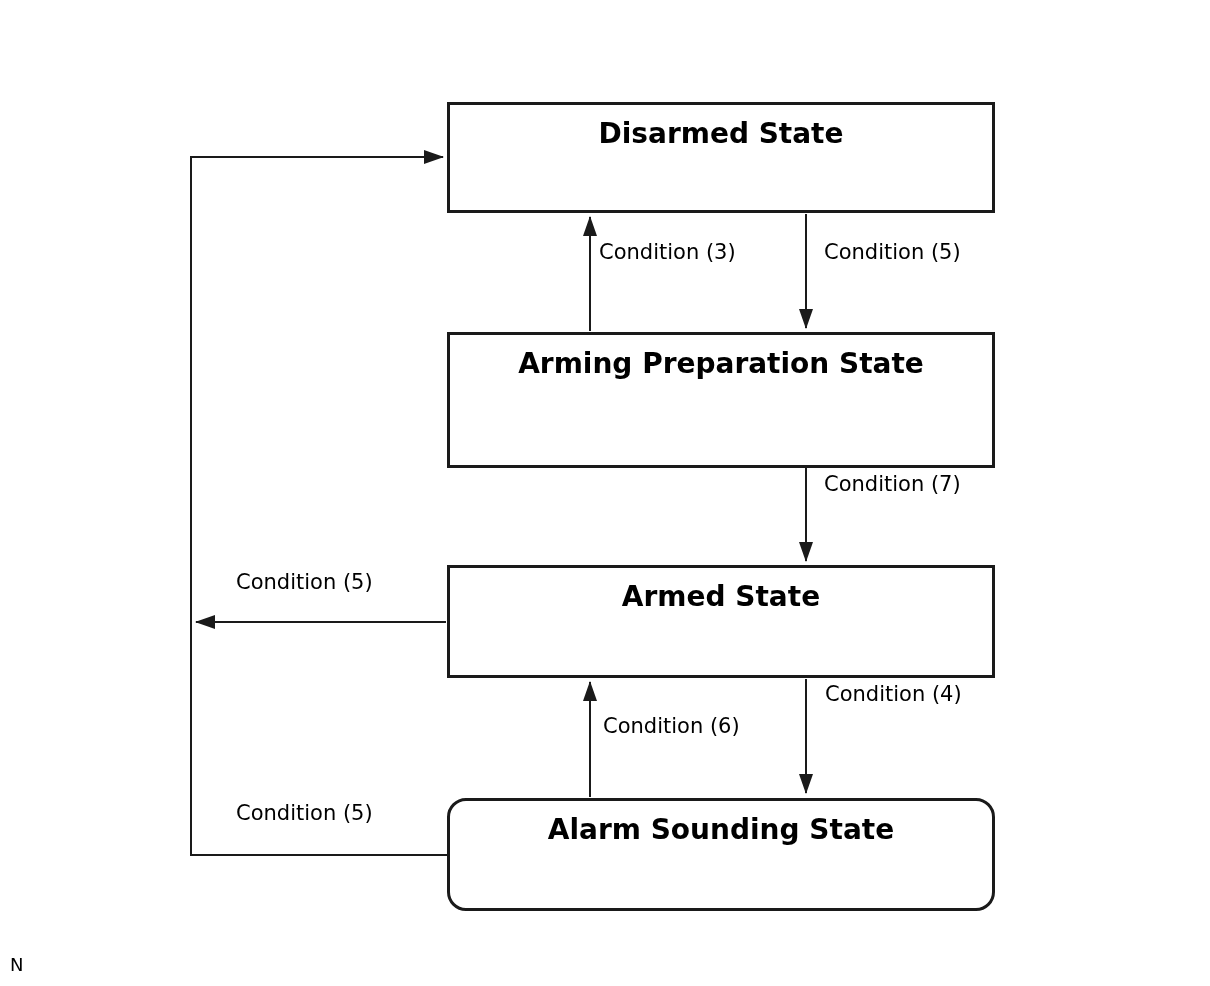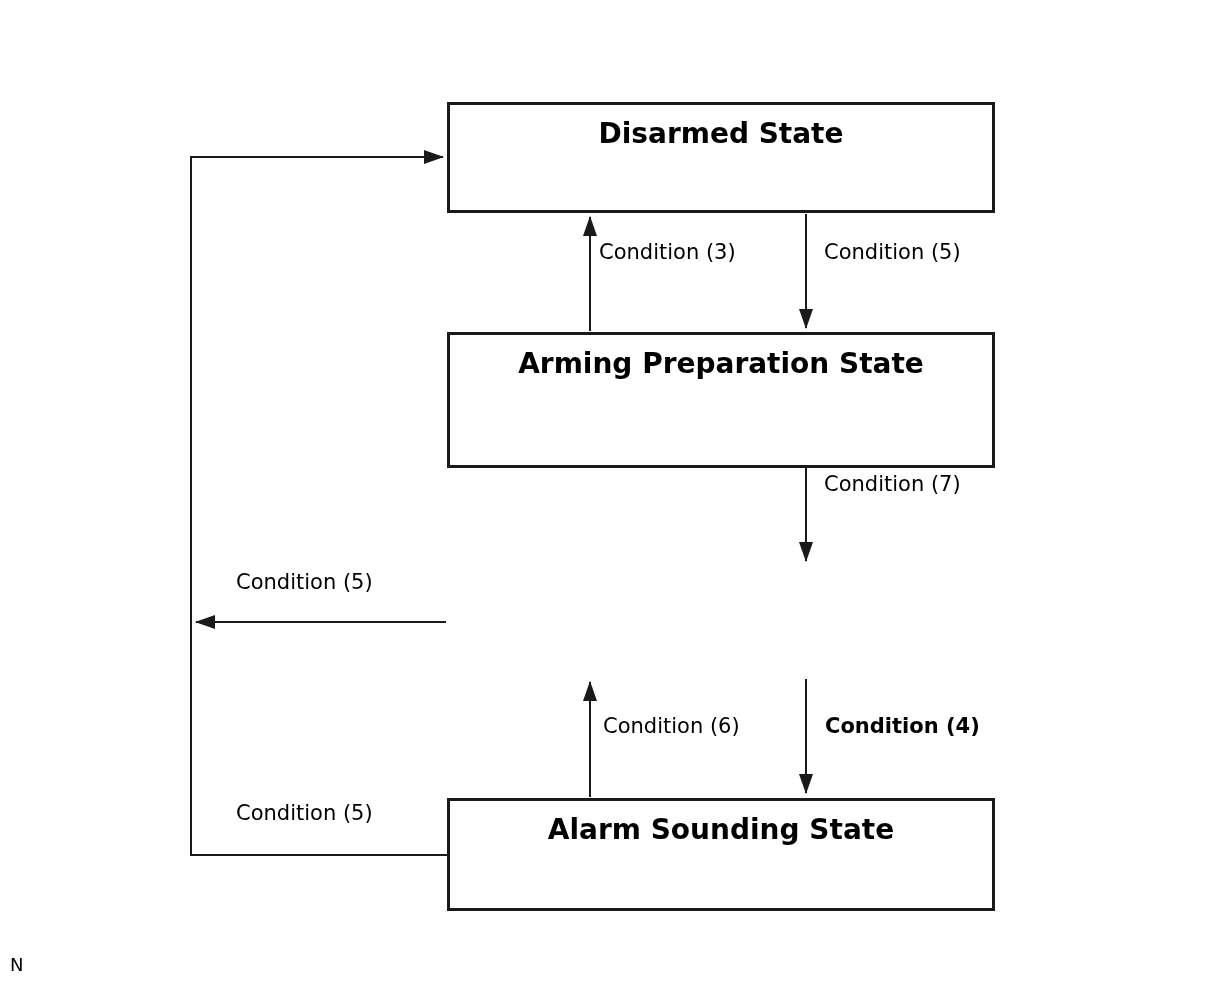--- a/index.html
+++ b/index.html
@@ -92,34 +92,37 @@
   </svg>
 
   <div class="state-box" style="top:102px; height:111px;">
     <span class="state-title">Disarmed State</span>
   </div>
 
   <div class="state-box" style="top:332px; height:136px;">
     <span class="state-title">Arming Preparation State</span>
   </div>
 
+  <div class="state-box" style="top:565px; height:113px;">
+    <span class="state-title">Armed State</span>
+  </div>
 
-  <div class="state-box" style="top:798px; height:113px;">
+  <div class="state-box" style="top:798px; height:113px;border-radius:19px;">
     <span class="state-title">Alarm Sounding State</span>
   </div>
 
   <span class="edge-label" style="left:599px; top:240px;">Condition (3)</span>
 
   <span class="edge-label" style="left:824px; top:240px;">Condition (5)</span>
 
   <span class="edge-label" style="left:824px; top:472px;">Condition (7)</span>
 
   <span class="edge-label" style="left:236px; top:570px;">Condition (5)</span>
 
   <span class="edge-label" style="left:603px; top:714px;text-align:center;">Condition (6)</span>
 
-  <span class="edge-label" style="left:825px; top:714px;font-weight:bold;">Condition (4)</span>
+  <span class="edge-label" style="left:825px; top:682px;">Condition (4)</span>
 
   <span class="edge-label" style="left:236px; top:801px;">Condition (5)</span>
 
   <span class="footnote">N</span>
 
 </div>
 
 </body></html>

